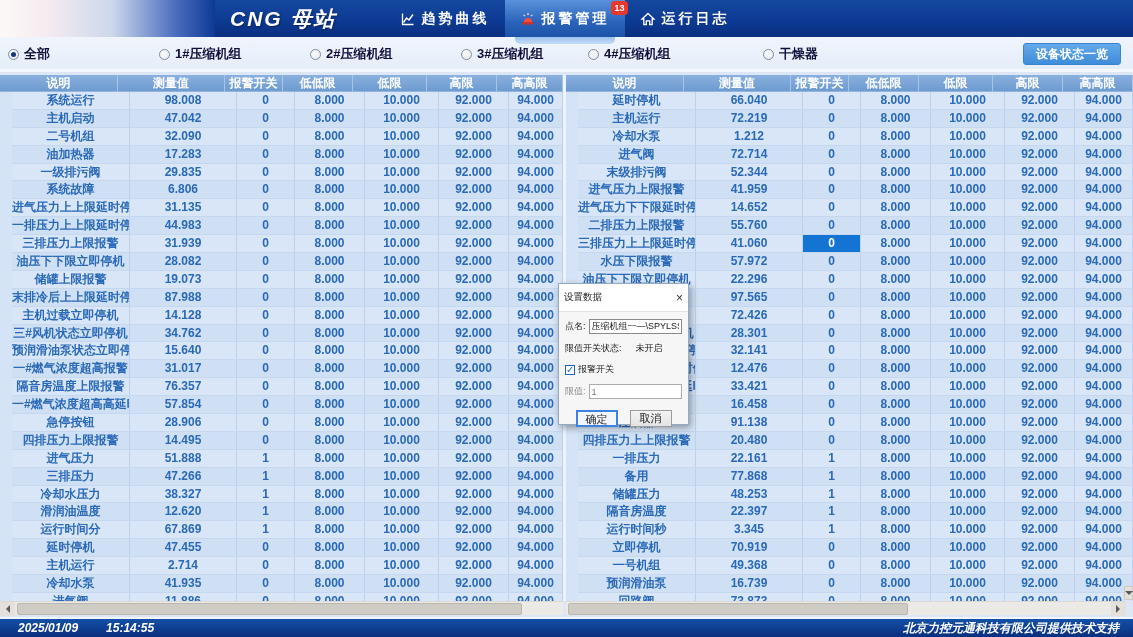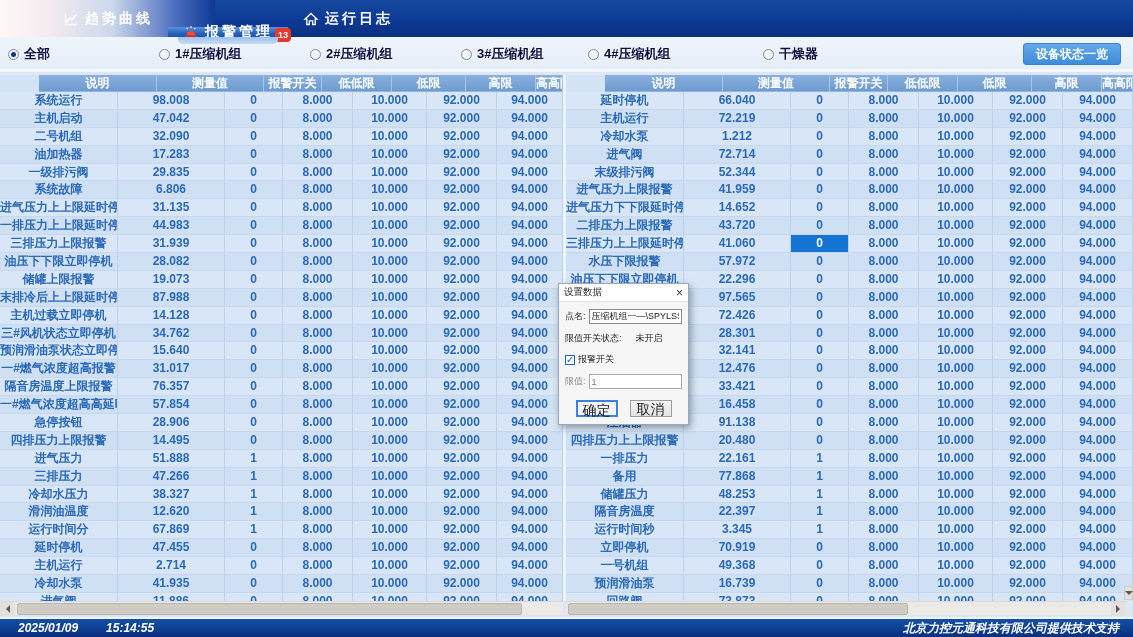--- a/index.html
+++ b/index.html
@@ -10,21 +10,21 @@
   .topnav { position:absolute; left:0; top:0; width:1133px; height:37px;
     background:linear-gradient(180deg,#15489f 0%,#0d3a94 55%,#0a2f7f 100%);
     display:flex; align-items:center; z-index:5; }
   .nav-banner { position:absolute; left:0; top:0; width:215px; height:37px;
     background:linear-gradient(90deg,#fdf8f8 0%,#f5ebf0 22%,#ccd8ec 52%,#4a6cbd 82%,#0d3a94 100%); }
   .logo { margin-left:230px; color:#fff; font-size:21px; font-weight:bold; font-style:italic;
     letter-spacing:2px; white-space:nowrap; z-index:2; text-shadow:1px 1px 2px rgba(0,0,0,.4); }
   .nav-items { display:flex; height:100%; margin-left:48px; }
   .nav-item { position:relative; display:flex; align-items:center; gap:6px; padding:0 15px;
     color:#fff; font-size:14px; font-weight:bold; letter-spacing:3px; cursor:pointer; white-space:nowrap; }
-  .nav-item.active { background:linear-gradient(180deg,#5b92dd 0%,#2a63ba 60%,#1c53a8 100%);margin-top:27px; }
+  .nav-item.active { background:linear-gradient(180deg,#5b92dd 0%,#2a63ba 60%,#1c53a8 100%); }
   .nav-item.active::after { content:''; position:absolute; left:10px; right:10px; top:100%; height:7px;
     background:linear-gradient(180deg,#9cc2ee,#c4dcf6); border-radius:0 0 5px 5px; }
   .nav-item svg { display:block; }
   .badge { position:absolute; top:1px; right:-3px; min-width:16px; height:14px; padding:0 3px;
     background:#e8382e; border-radius:4px; color:#fff; font-size:9px; font-weight:bold;
     line-height:14px; text-align:center; letter-spacing:0; }
 
   
   .filterbar { position:absolute; left:0; top:37px; width:1133px; height:35px;
     background:linear-gradient(180deg,#f0f5fc,#e4eef9); border-bottom:3px solid #f4f8fd; }
@@ -36,25 +36,25 @@
   .radio-label { font-size:13px; font-weight:bold; color:#10103c; white-space:nowrap; }
   .devstatus { position:absolute; right:12px; top:6px; height:22px; padding:0 12px;
     background:linear-gradient(180deg,#64a9ea,#3f8cda); border:1px solid #3a84cf; border-radius:3px;
     color:#fff; font-size:12px; font-weight:bold; cursor:pointer; font-family:inherit; }
 
   
   .tables { position:absolute; left:0; top:75px; width:1133px; height:526px; background:#edf3fb; }
   .tablewrap { position:absolute; top:0; height:526px; overflow:hidden; background:#d4e3f5; }
   .tablewrap.left  { left:0;   width:563px; }
   .tablewrap.right { left:566px; width:567px; }
-  .t-head { display:flex; height:17px;margin-left:39px; }
+  .t-head { display:flex; height:17px; }
   .h-cell { height:17px; line-height:16px; text-align:center; color:#fff; font-size:12px; font-weight:bold;
     background:linear-gradient(180deg,#8ab0de 0%,#6d9bd0 100%);
     border-right:1px solid #a9c5e6; border-bottom:1px solid #94b4db; overflow:hidden; white-space:nowrap; }
-  .t-row { display:flex; height:17.9px; }
+  .t-row { display:flex; height:17.9px;margin-left:12px; }
   .t-row.odd  .t-cell { background:#d8e6f7; }
   .t-row.even .t-cell { background:#cfe0f4; }
   .t-cell { height:17.9px; line-height:17px; text-align:center; font-size:12px; font-weight:bold;
     color:#2a69b7; border-right:1px solid #bcd1eb; border-bottom:1px solid #c6d8f0;
     overflow:hidden; white-space:nowrap; }
   .c0{width:118px;} .c1{width:107px;} .c2{width:58px;} .c3{width:70px;} .c4{width:74px;} .c5{width:70px;} .c6{flex:1;}
   .t-cell.sel { background:#1474d4 !important; color:#fff; }
 
   
   .hscroll { position:absolute; top:601px; height:14px; background:#eceae7;
@@ -69,51 +69,52 @@
   .tri { width:0; height:0; border:4px solid transparent; }
   .tri-l { border-right-color:#5a5a5a; margin-right:3px; }
   .tri-r { border-left-color:#5a5a5a;  margin-left:3px;  }
   .tri-d { border-top-color:#5a5a5a;   margin-top:4px;   }
   .vscroll-btn { position:absolute; left:1124px; top:586px; width:9px; height:14px; background:#e4e1dd;
     border:1px solid #cdc9c3; display:flex; justify-content:center; cursor:pointer; }
 
   
   .dialog { position:absolute; left:558px; top:283px; width:131px; height:142px; z-index:20;
     background:#f6f6f6; border:1px solid #93a9c4; box-shadow:2px 3px 7px rgba(0,0,0,.35); }
-  .dlg-title { height:18px; background:#fff; display:flex; align-items:center; padding:0 5px;
+  .dlg-title { height:28px; background:#fff; display:flex; align-items:center; padding:0 5px;
     font-size:9.5px; color:#222; border-bottom:1px solid #e3e3e3; }
   .dlg-close { margin-left:auto; font-size:12px; color:#333; cursor:pointer; line-height:12px; }
   .dlg-body { padding:7px 6px 0 6px; font-size:9px; color:#222; }
   .dlg-row { display:flex; align-items:center; margin-bottom:8px; }
   .dlg-label { white-space:nowrap; }
   .dlg-input { flex:1; height:15px; margin-left:3px; border:1px solid #8a8a8a; background:#fff;
     font-size:9px; font-family:inherit; padding:0 2px; color:#222; min-width:0; }
   .dlg-state-val { margin-left:14px; }
   .chk { width:10px; height:10px; border:1px solid #1a66c8; background:#fff; margin-right:3px;
     position:relative; cursor:pointer; flex:none; }
   .chk::after { content:'\2713'; position:absolute; left:0px; top:-2px; font-size:10px; color:#1a66c8; font-weight:bold; }
   .dlg-input.dim { color:#777; border-color:#ababab; }
   .dlg-label.dim { color:#8a8a8a; }
   .dlg-btns { display:flex; justify-content:center; gap:12px; margin-top:11px; }
-  .dlg-btn { width:42px; height:17px; font-size:14px; font-family:inherit; cursor:pointer;
+  .dlg-btn { width:42px; height:17px; font-size:11px; font-family:inherit; cursor:pointer;
     background:linear-gradient(180deg,#f4f4f4,#e3e3e3); border:1px solid #9c9c9c; color:#222; }
   .dlg-btn.primary { border:2px solid #3c82de; background:#f2f6fc; }
 
   
   .footer { position:absolute; left:0; top:617px; width:1133px; height:20px;
     background:linear-gradient(180deg,#1350a8,#0a2f7d); display:flex; align-items:center;
     color:#fff; font-size:12px; font-style:italic; font-weight:bold; border-top:2px solid #f1f6fc; }
   .foot-date { margin-left:18px; } .foot-time { margin-left:28px; }
   .foot-company { margin-left:auto; margin-right:14px; }
 </style>
 </head>
 <body>
 
 <div class="topnav">
   <div class="nav-banner"></div>
+  <div class="logo">CNG 母站</div>
   <div class="nav-items">
     <div class="nav-item">
       <span>
           <svg width="16" height="16" viewBox="0 0 16 16">
             <path d="M2.5 2.5v11h11" fill="none" stroke="#fff" stroke-width="1.3"></path>
             <polyline points="3.5,11.5 6.5,7 9,9 13,3.5" fill="none" stroke="#fff" stroke-width="1.5"></polyline>
           </svg>
         </span>
       <span>趋势曲线</span>
     </div>
@@ -514,21 +515,21 @@
           <div class="t-cell c0">进气压力下下限延时停机</div>
           <div class="t-cell c1">14.652</div>
           <div class="t-cell c2">0</div>
           <div class="t-cell c3">8.000</div>
           <div class="t-cell c4">10.000</div>
           <div class="t-cell c5">92.000</div>
           <div class="t-cell c6">94.000</div>
         </div>
         <div class="t-row even">
           <div class="t-cell c0">二排压力上限报警</div>
-          <div class="t-cell c1">43.720</div>
+          <div class="t-cell c1">55.760</div>
           <div class="t-cell c2">0</div>
           <div class="t-cell c3">8.000</div>
           <div class="t-cell c4">10.000</div>
           <div class="t-cell c5">92.000</div>
           <div class="t-cell c6">94.000</div>
         </div>
         <div class="t-row odd">
           <div class="t-cell c0">三排压力上上限延时停机</div>
           <div class="t-cell c1">41.060</div>
           <div class="t-cell c2 sel">0</div>

